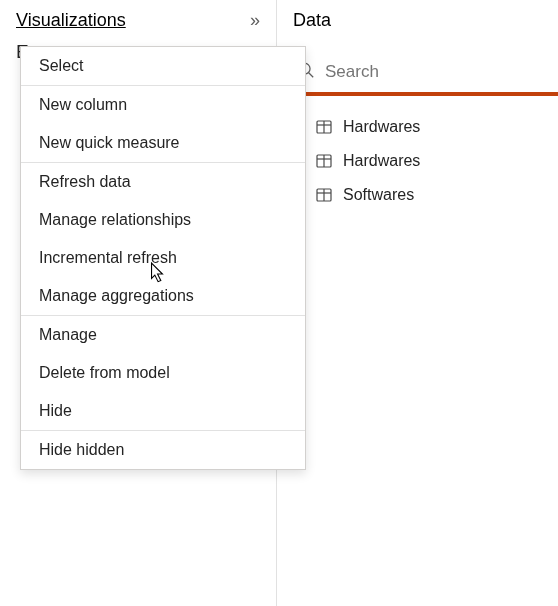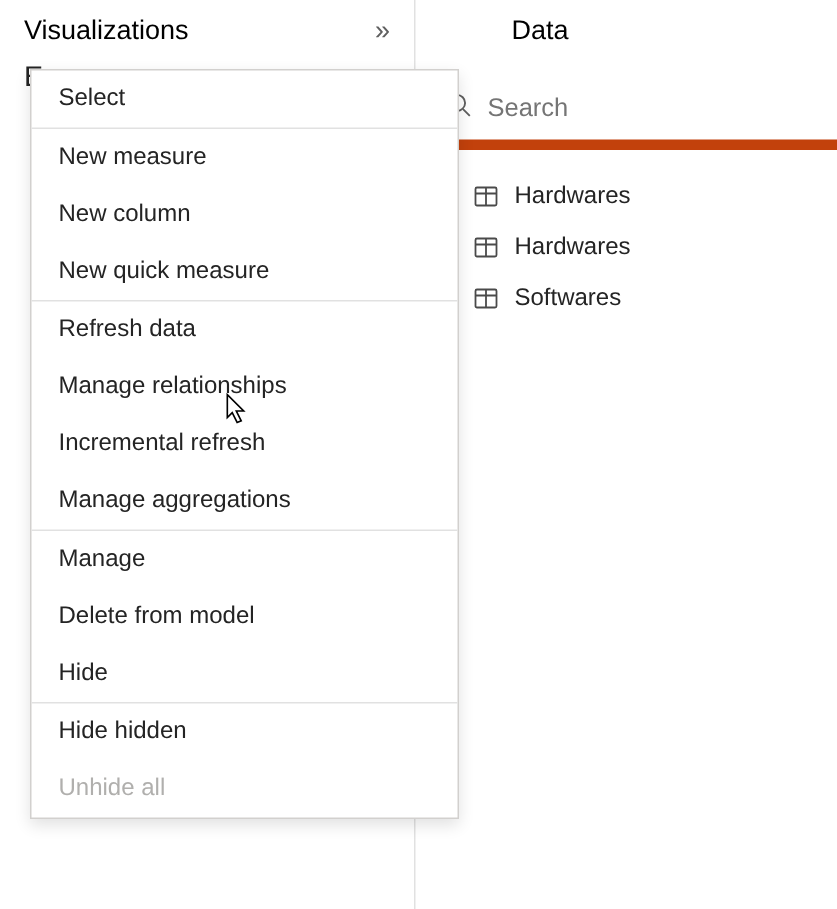--- a/index.html
+++ b/index.html
@@ -25,30 +25,30 @@
     }
     .pane-header {
       display: flex;
       align-items: center;
       justify-content: space-between;
       padding: 10px 12px 8px 16px;
       font-size: 18px;
       font-weight: 400;
       color: #000000;
     }
-    .pane-title { text-decoration-thickness: 1px; }
-    .data-pane .pane-title { text-decoration: none; margin-left: 48px; }
+    .pane-title { text-decoration: underline; text-decoration-thickness: 1px; }
+    .data-pane .pane-title { text-decoration: none; }
     .pane-partial { padding: 2px 0 0 16px; font-size: 19px; }
     .chevron-dbl { font-size: 18px; padding-right: 6px; color: #5f5f5f; letter-spacing: -2px; }
     .search-row {
       display: flex;
       align-items: center;
       gap: 10px;
       padding: 8px 12px 10px 20px;
-      border-bottom: 7px solid #c2410c;
+      border-bottom: 4px solid #c2410c;
       margin-top: 14px;
     }
     .search-row svg { width: 18px; height: 18px; }
     .search-row input {
       border: none;
       outline: none;
       font-size: 17px;
       font-family: inherit;
       color: #7a7a7a;
       background: transparent;
@@ -151,34 +151,32 @@
       </svg>
     </span>
     <span class="tree-label">Softwares</span>
   </div>
     </div>
 </div>
 
 <div class="context-menu">
     <div class="context-item">Select</div>
     <div class="context-sep"></div>
-    <div class="context-item">New measure</div>
     <div class="context-item">New column</div>
     <div class="context-item">New quick measure</div>
     <div class="context-sep"></div>
     <div class="context-item">Refresh data</div>
     <div class="context-item">Manage relationships</div>
     <div class="context-item">Incremental refresh</div>
     <div class="context-item">Manage aggregations</div>
     <div class="context-sep"></div>
     <div class="context-item">Manage</div>
     <div class="context-item">Delete from model</div>
     <div class="context-item">Hide</div>
     <div class="context-sep"></div>
     <div class="context-item">Hide hidden</div>
-    <div class="context-item disabled">Unhide all</div>
   </div>
 
 <div class="cursor-pointer">
   <svg viewBox="0 0 20 22">
     <path d="M5 1 L5 15 L8 12 L11 18 L13.5 17 L10.5 11 L15 11 Z" fill="#ffffff" stroke="#000000" stroke-width="1"></path>
   </svg>
 </div>
 
 </body></html>

